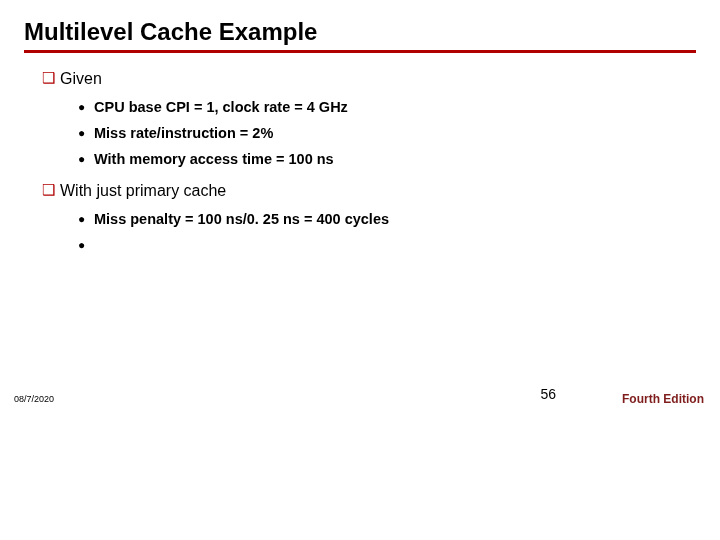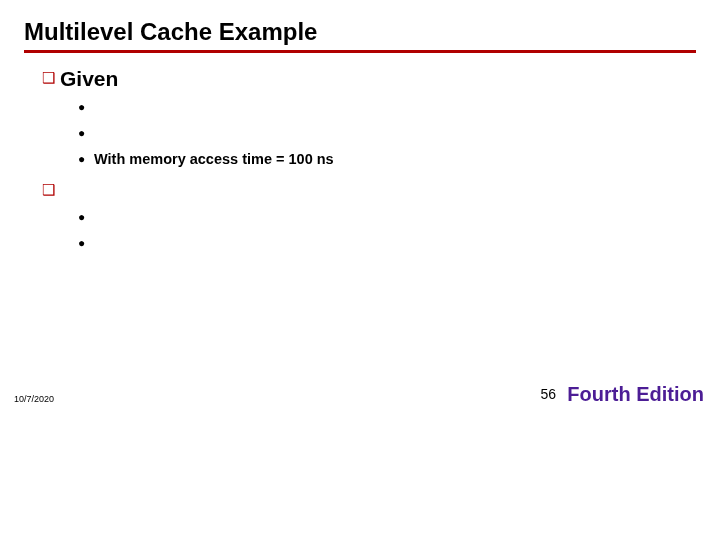--- a/index.html
+++ b/index.html
@@ -3,71 +3,75 @@
 <meta charset="utf-8">
 <style>
   * { margin: 0; padding: 0; box-sizing: border-box; }
   html, body { width: 720px; height: 540px; background: #fff; font-family: Arial, Helvetica, sans-serif; position: relative; overflow: hidden; }
   .slide { width: 720px; height: 416px; position: relative; padding: 18px 24px 0 24px; }
   .title-bar { border-bottom: 3px solid #b00000; padding-bottom: 4px; margin-bottom: 14px; }
   .title { font-size: 24px; font-weight: bold; color: #000; }
   .body { padding-left: 18px; padding-right: 10px; }
   .l1 { display: flex; align-items: flex-start; margin-bottom: 6px; }
   .l1 .bul { width: 18px; flex: 0 0 18px; color: #b00000; font-size: 15px; line-height: 22px; font-family: "Arial", sans-serif; }
-  .l1 .txt { font-size: 21px; color: #000; line-height: 24px; font-weight: bold; }
+  .l1 .txt { font-size: 16px; color: #000; line-height: 24px; }
   .subs { padding-left: 36px; margin-bottom: 10px; }
   .l2 { display: flex; align-items: flex-start; margin-bottom: 6px; }
   .l2 .bul { width: 16px; flex: 0 0 16px; font-size: 12px; line-height: 20px; color: #000; }
   .l2 .txt { font-size: 14.5px; font-weight: bold; color: #000; line-height: 20px; }
   .footer { position: absolute; left: 0; right: 0; bottom: 10px; height: 24px; }
   .date { position: absolute; left: 14px; bottom: 2px; font-size: 9px; color: #000; }
   .pagenum { position: absolute; right: 164px; bottom: 4px; font-size: 14px; color: #000; }
-  .edition { position: absolute; right: 16px; bottom: 0; font-size: 20px; font-weight: bold; color: #4c1d95; margin-left: 20px; }
+  .edition { position: absolute; right: 16px; bottom: 0; font-size: 12px; font-weight: bold; color: #7f1d1d; margin-left: 20px; }
 </style>
 </head>
 <body>
 
 <div class="slide">
 
   <div class="title-bar">
     <div class="title">Multilevel Cache Example</div>
   </div>
 
   <div class="body">
 
     <div class="l1">
       <span class="bul">❑</span>
       <span class="txt">Given</span>
     </div>
     <div class="subs">
       <div class="l2">
         <span class="bul">●</span>
+        <span class="txt">CPU base CPI = 1, clock rate = 4 GHz</span>
       </div>
       <div class="l2">
         <span class="bul">●</span>
+        <span class="txt">Miss rate/instruction = 2%</span>
       </div>
       <div class="l2">
         <span class="bul">●</span>
         <span class="txt">With memory access time = 100 ns</span>
       </div>
     </div>
 
     <div class="l1">
       <span class="bul">❑</span>
+      <span class="txt">With just primary cache</span>
     </div>
     <div class="subs">
       <div class="l2">
         <span class="bul">●</span>
+        <span class="txt">Miss penalty = 100 ns/0. 25 ns = 400 cycles</span>
       </div>
       <div class="l2">
         <span class="bul">●</span>
       </div>
     </div>
 
   </div>
 
   <div class="footer">
-    <div class="date">10/7/2020</div>
+    <div class="date">08/7/2020</div>
     <div class="pagenum">56</div>
     <div class="edition">Fourth Edition</div>
   </div>
 
 </div>
 
 </body></html>

